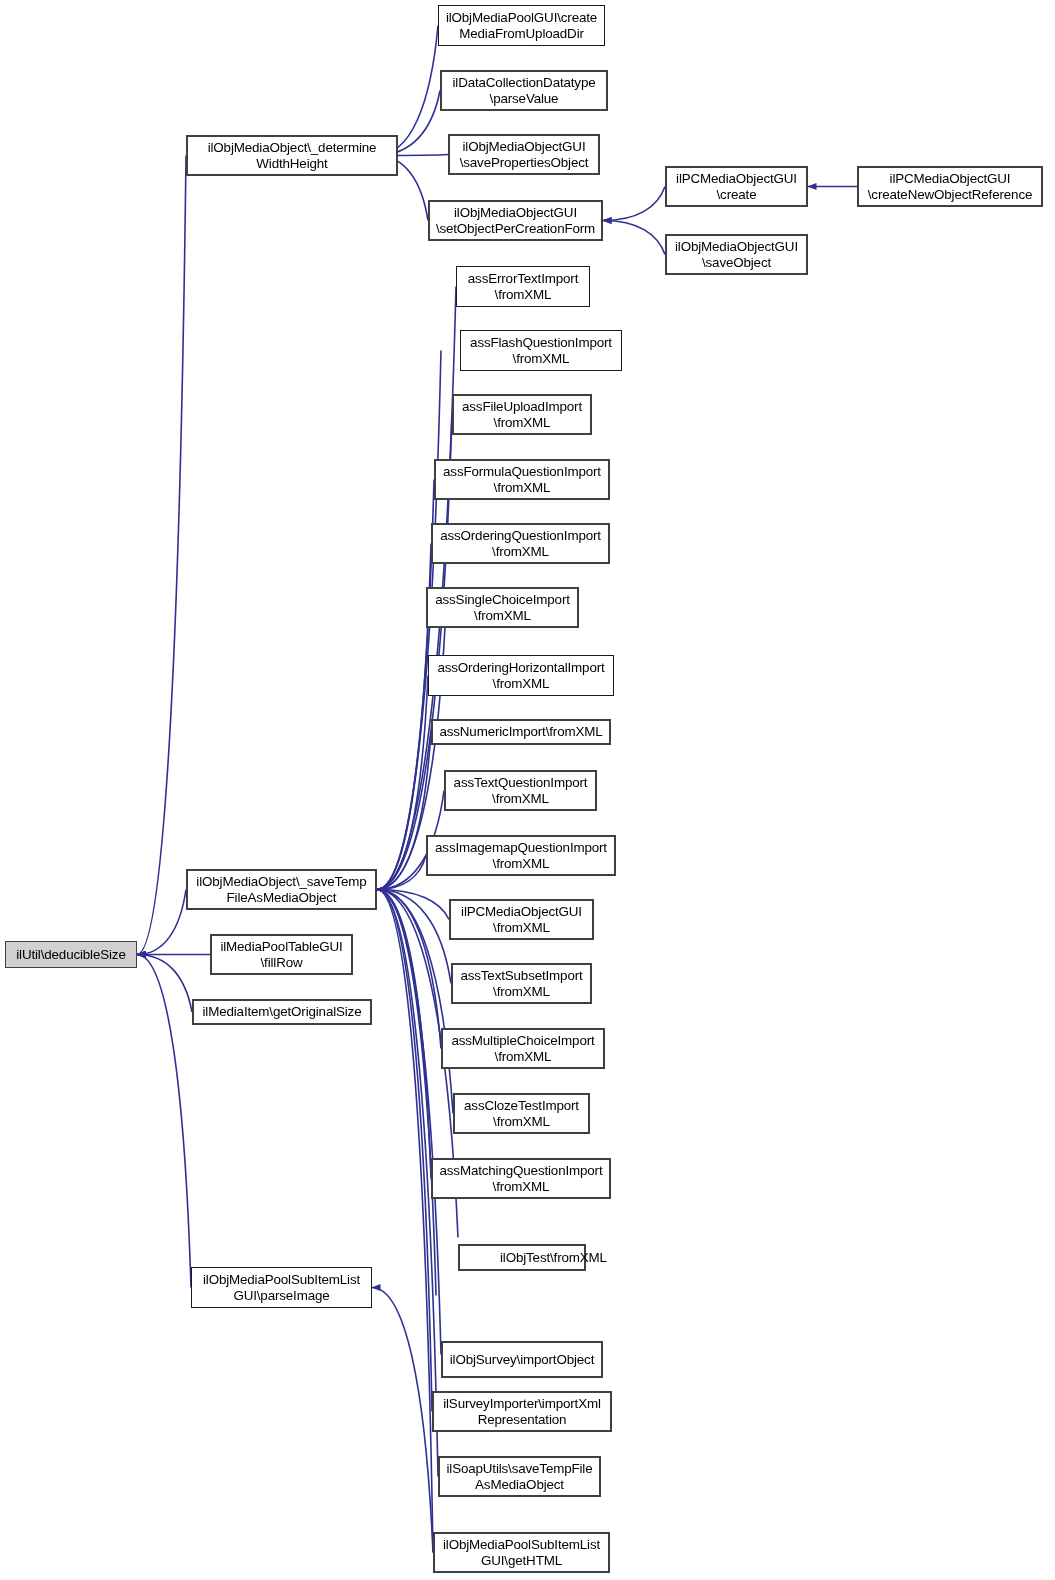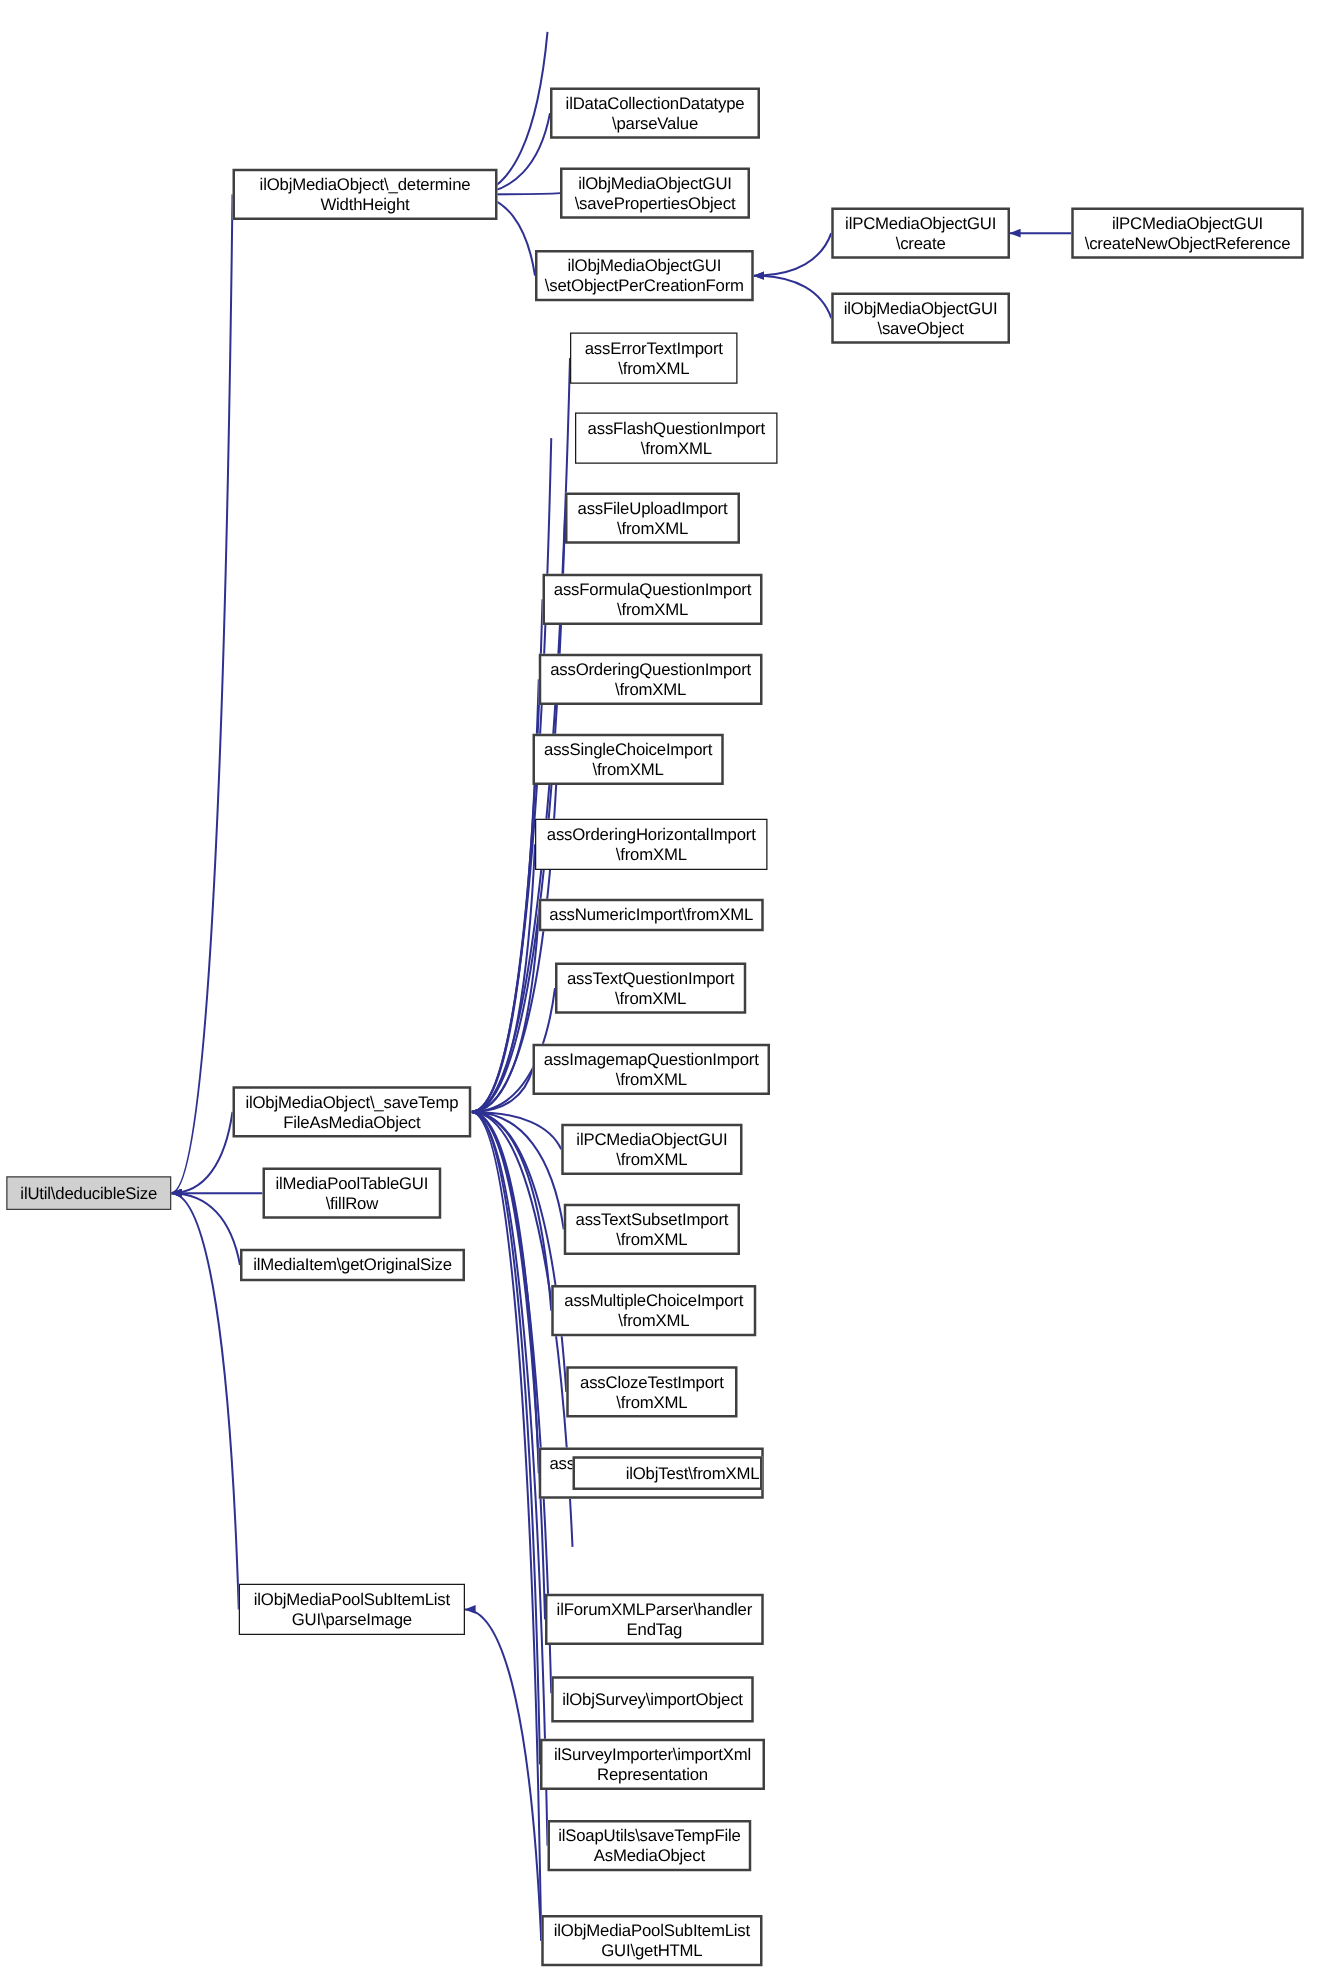--- a/index.html
+++ b/index.html
@@ -92,20 +92,22 @@
       <path d="M441,1354.5 C433.32,1066.2 412.2,889.5 377,889.5" fill="none" stroke="#2e3191" stroke-width="1.6" marker-end="url(#arrowhead)"></path>
       <path d="M432,1411.5 C425.4,1087.8600000000001 407.25,889.5 377,889.5" fill="none" stroke="#2e3191" stroke-width="1.6" marker-end="url(#arrowhead)"></path>
       <path d="M438,1476.5 C430.68,1112.56 410.55,889.5 377,889.5" fill="none" stroke="#2e3191" stroke-width="1.6" marker-end="url(#arrowhead)"></path>
       <path d="M433,1552.5 C426.28,1141.44 407.8,889.5 377,889.5" fill="none" stroke="#2e3191" stroke-width="1.6" marker-end="url(#arrowhead)"></path>
       <path d="M186,889.5 C180.12,929.8 163.95,954.5 137,954.5" fill="none" stroke="#2e3191" stroke-width="1.6" marker-end="url(#arrowhead)"></path>
       <path d="M210,954.5 C201.24,954.5 177.15,954.5 137,954.5" fill="none" stroke="#2e3191" stroke-width="1.6" marker-end="url(#arrowhead)"></path>
       <path d="M192,1012 C185.4,976.35 167.25,954.5 137,954.5" fill="none" stroke="#2e3191" stroke-width="1.6" marker-end="url(#arrowhead)"></path>
       <path d="M191,1287.5 C184.52,1081.04 166.7,954.5 137,954.5" fill="none" stroke="#2e3191" stroke-width="1.6" marker-end="url(#arrowhead)"></path>
       <path d="M433,1552.5 C425.68,1388.2 405.55,1287.5 372,1287.5" fill="none" stroke="#2e3191" stroke-width="1.6" marker-end="url(#arrowhead)"></path>
     </svg>
+<div class="node" style="left: 438px; top: 5px; width: 167px; height: 41px;"><span class="node-label">ilObjMediaPoolGUI\create
+MediaFromUploadDir</span></div>
     <div class="node thick" style="left: 440px; top: 70px; width: 168px; height: 41px;"><span class="node-label">ilDataCollectionDatatype
 \parseValue</span></div>
     <div class="node thick" style="left: 186px; top: 135px; width: 212px; height: 41px;"><span class="node-label">ilObjMediaObject\_determine
 WidthHeight</span></div>
     <div class="node thick" style="left: 448px; top: 134px; width: 152px; height: 41px;"><span class="node-label">ilObjMediaObjectGUI
 \savePropertiesObject</span></div>
     <div class="node thick" style="left: 428px; top: 200px; width: 175px; height: 41px;"><span class="node-label">ilObjMediaObjectGUI
 \setObjectPerCreationForm</span></div>
     <div class="node thick" style="left: 665px; top: 166px; width: 143px; height: 41px;"><span class="node-label">ilPCMediaObjectGUI
 \create</span></div>
@@ -141,23 +143,21 @@
     <div class="node highlight" style="left: 5px; top: 941px; width: 132px; height: 27px;"><span class="node-label">ilUtil\deducibleSize</span></div>
     <div class="node thick" style="left: 451px; top: 963px; width: 141px; height: 41px;"><span class="node-label">assTextSubsetImport
 \fromXML</span></div>
     <div class="node thick" style="left: 192px; top: 999px; width: 180px; height: 26px;"><span class="node-label">ilMediaItem\getOriginalSize</span></div>
     <div class="node thick" style="left: 441px; top: 1028px; width: 164px; height: 41px;"><span class="node-label">assMultipleChoiceImport
 \fromXML</span></div>
     <div class="node thick" style="left: 453px; top: 1093px; width: 137px; height: 41px;"><span class="node-label">assClozeTestImport
 \fromXML</span></div>
     <div class="node thick" style="left: 431px; top: 1158px; width: 180px; height: 41px;"><span class="node-label">assMatchingQuestionImport
 \fromXML</span></div>
-    <div class="node thick" style="left: 458px; top: 1165px; width: 152px; height: 27px; padding-left: 40px;"><span class="node-label">ilObjTest\fromXML</span></div>
-    <div class="node thick" style="left: 436px; top: 1275px; width: 175px; height: 41px;"><span class="node-label">ilForumXMLParser\handler
-EndTag</span></div>
+    <div class="node thick" style="left: 458px; top: 1244px; width: 128px; height: 27px; padding-left: 40px;"><span class="node-label">ilObjTest\fromXML</span></div>
     <div class="node thick" style="left: 441px; top: 1341px; width: 162px; height: 37px;"><span class="node-label">ilObjSurvey\importObject</span></div>
     <div class="node thick" style="left: 432px; top: 1391px; width: 180px; height: 41px;"><span class="node-label">ilSurveyImporter\importXml
 Representation</span></div>
     <div class="node thick" style="left: 438px; top: 1456px; width: 163px; height: 41px;"><span class="node-label">ilSoapUtils\saveTempFile
 AsMediaObject</span></div>
     <div class="node thick" style="left: 433px; top: 1532px; width: 177px; height: 41px;"><span class="node-label">ilObjMediaPoolSubItemList
 GUI\getHTML</span></div>
     <div class="node" style="left: 191px; top: 1267px; width: 181px; height: 41px;"><span class="node-label">ilObjMediaPoolSubItemList
 GUI\parseImage</span></div>
   </div>

